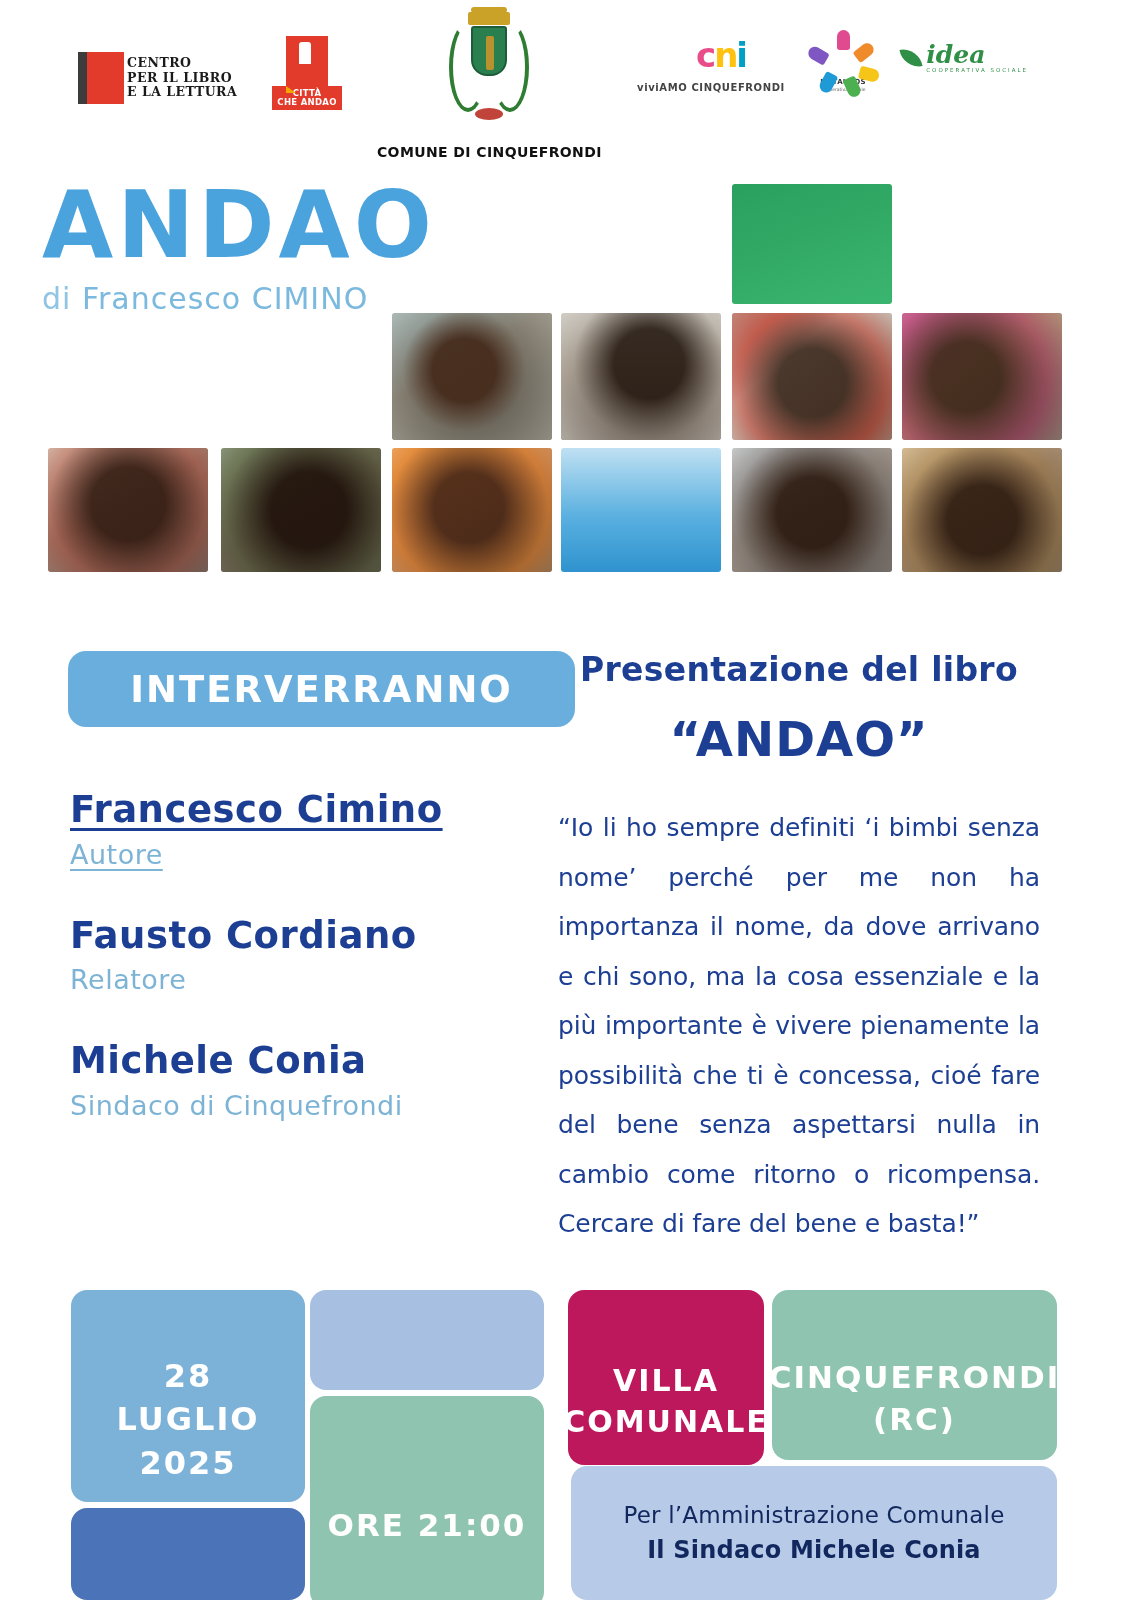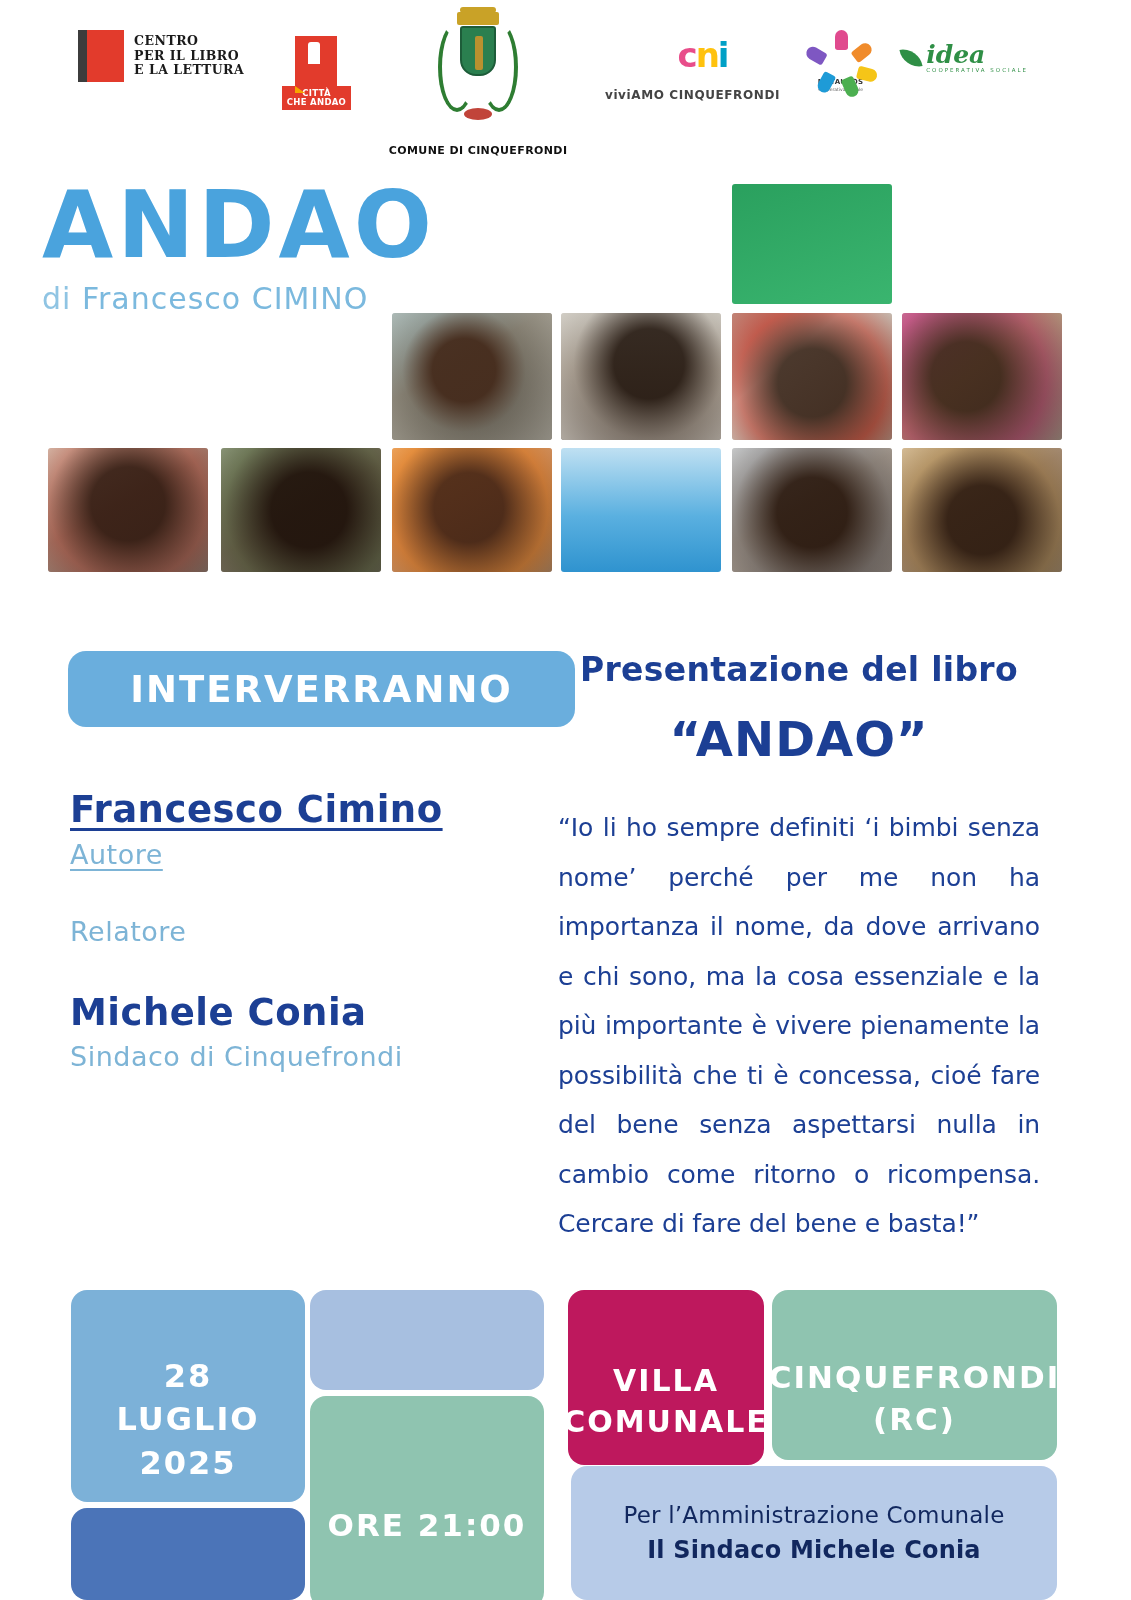--- a/index.html
+++ b/index.html
@@ -27,21 +27,21 @@
     justify-content: space-between;
   }
   .logo {
     display: flex;
     flex-direction: column;
     align-items: center;
     justify-content: flex-start;
   }
 
   
-  .logo-cpll { flex-direction: row; align-items: center; gap: 10px; margin-top: 20px; justify-content: space-between;}
+  .logo-cpll { flex-direction: row; align-items: center; gap: 3px; margin-top: 42px; justify-content: space-between;}
   .cpll-mark {
     width: 46px; height: 52px;
     background: #e23b2c;
     border-left: 9px solid #3c3c3c;
     box-sizing: border-box;
     position: relative;
   }
   .cpll-mark::after{
     content:"";
     position:absolute; left:-9px; top:0; width:9px; height:52px;
@@ -130,21 +130,21 @@
   }
   .crest .wreath-l { left: 8px; border-right-color: transparent; border-top-color: transparent;}
   .crest .wreath-r { right: 8px; border-left-color: transparent; border-top-color: transparent;}
   .crest .ribbon {
     position: absolute; left: 34px; bottom: 2px;
     width: 28px; height: 12px;
     background: #c1443a;
     border-radius: 50%;
   }
   .comune-caption {
-    font-size: 11px;
+    font-size: 14px;
     font-weight: 700;
     color: #111;
     letter-spacing: .4px;
     margin-top: 22px;
     text-align: center;
   }
 
   
   .logo-vc { margin-top: 28px; }
   .vc-mark {
@@ -152,24 +152,24 @@
     font-size: 34px;
     font-weight: 700;
     line-height: 1;
     letter-spacing: -2px;
     margin-left: 20px;
   }
   .vc-mark .c1 { color: #e84d8a; }
   .vc-mark .c2 { color: #ffc20e; }
   .vc-mark .c3 { color: #00a0c6; }
   .vc-sub {
-    font-size: 12px;
+    font-size: 10px;
     color: #444;
     letter-spacing: .6px;
-    margin-top: 16px;
+    margin-top: 10px;
     font-weight: 700;
   }
 
   
   .logo-met { margin-top: 22px; }
   .met-mark { width: 46px; height: 42px; position: relative; }
   .met-mark i {
     position:absolute; width: 13px; height: 20px; border-radius: 7px 7px 3px 3px;
     transform-origin: 50% 100%;
   }
@@ -408,20 +408,21 @@
 <div class="interverranno-pill">
   <span>INTERVERRANNO</span>
 </div>
 
 <div class="speakers">
   <div class="sp-block">
     <div class="sp-name underline">Francesco Cimino</div>
     <div class="sp-role underline">Autore</div>
   </div>
   <div class="sp-block">
+    <div class="sp-name">Fausto Cordiano</div>
     <div class="sp-role">Relatore</div>
   </div>
   <div class="sp-block">
     <div class="sp-name">Michele Conia</div>
     <div class="sp-role">Sindaco di Cinquefrondi</div>
   </div>
 </div>
 
 <div class="right-col">
   <div class="pres-line">Presentazione del libro</div>

